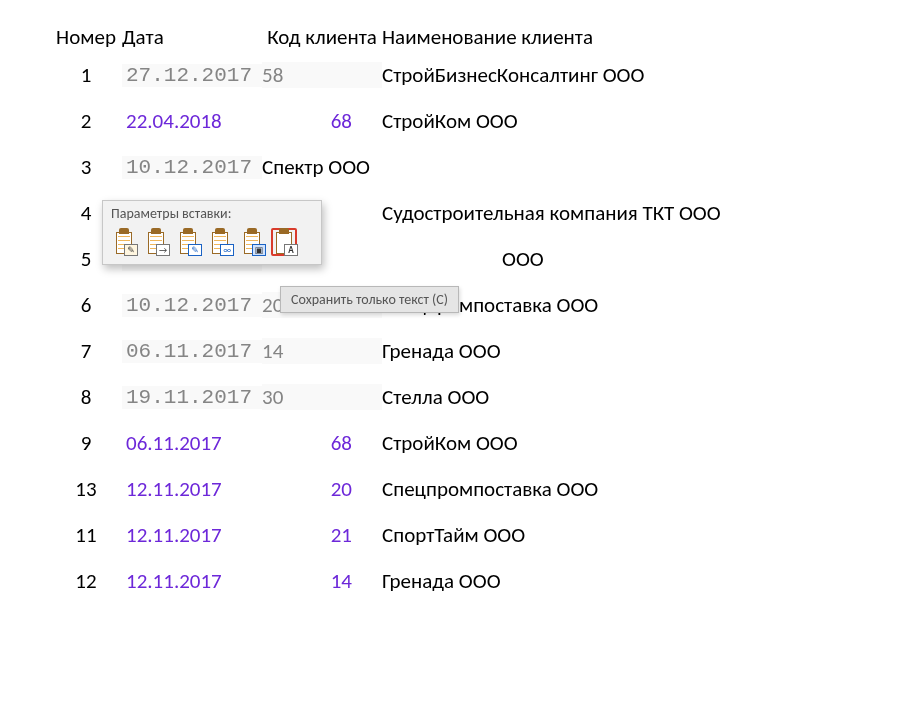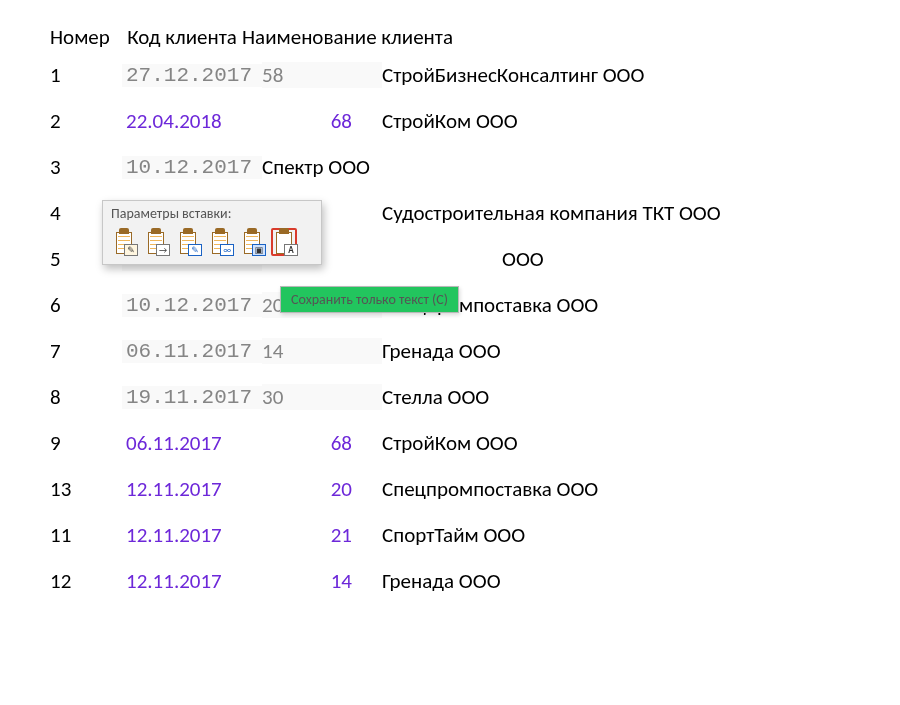--- a/index.html
+++ b/index.html
@@ -24,21 +24,21 @@
   .row {
     display: flex;
     align-items: center;
     height: 46px;
   }
   .hdr {
     font-weight: 400;
     color: #000;
     height: 30px;
   }
-  .c-num   { width: 72px;  text-align: left; }
+  .c-num   { width: 72px;  text-align: center; }
   .c-date  { width: 140px; text-align: left; }
   .c-code  { width: 120px; text-align: center; }
   .c-name  { width: 520px; text-align: left; }
 
   .row .c-date.val,
   .row .c-code.val {
     color: #6d28d9;
   }
   .dim .c-date.val,
   .dim .c-code.val {
@@ -121,36 +121,37 @@
   .clip .lines {
     position: absolute;
     top: 6px; left: 4px; right: 4px; bottom: 3px;
     background: repeating-linear-gradient(#f0b65a 0 1px, transparent 1px 4px);
   }
 
   .tooltip {
     position: absolute;
     left: 280px;
     top: 286px;
-    background: #22c55e;
+    background: #e5e5e5;
     border: 1px solid #b8b8b8;
     padding: 4px 10px;
     font-size: 14px;
     color: #555;
     box-shadow: 1px 2px 4px rgba(0,0,0,0.15);
     z-index: 11;
     white-space: nowrap;
   }
 </style>
 </head>
 <body>
 
 <div class="table">
   <div class="row hdr">
     <div class="c-num">Номер</div>
+    <div class="c-date">Дата</div>
     <div class="c-code">Код клиента</div>
     <div class="c-name">Наименование клиента</div>
   </div>
 
   <div class="row dim">
     <div class="c-num">1</div>
     <div class="c-date val">27.12.2017</div>
     <div class="c-code val">58</div>
     <div class="c-name">СтройБизнесКонсалтинг ООО</div>
   </div>

